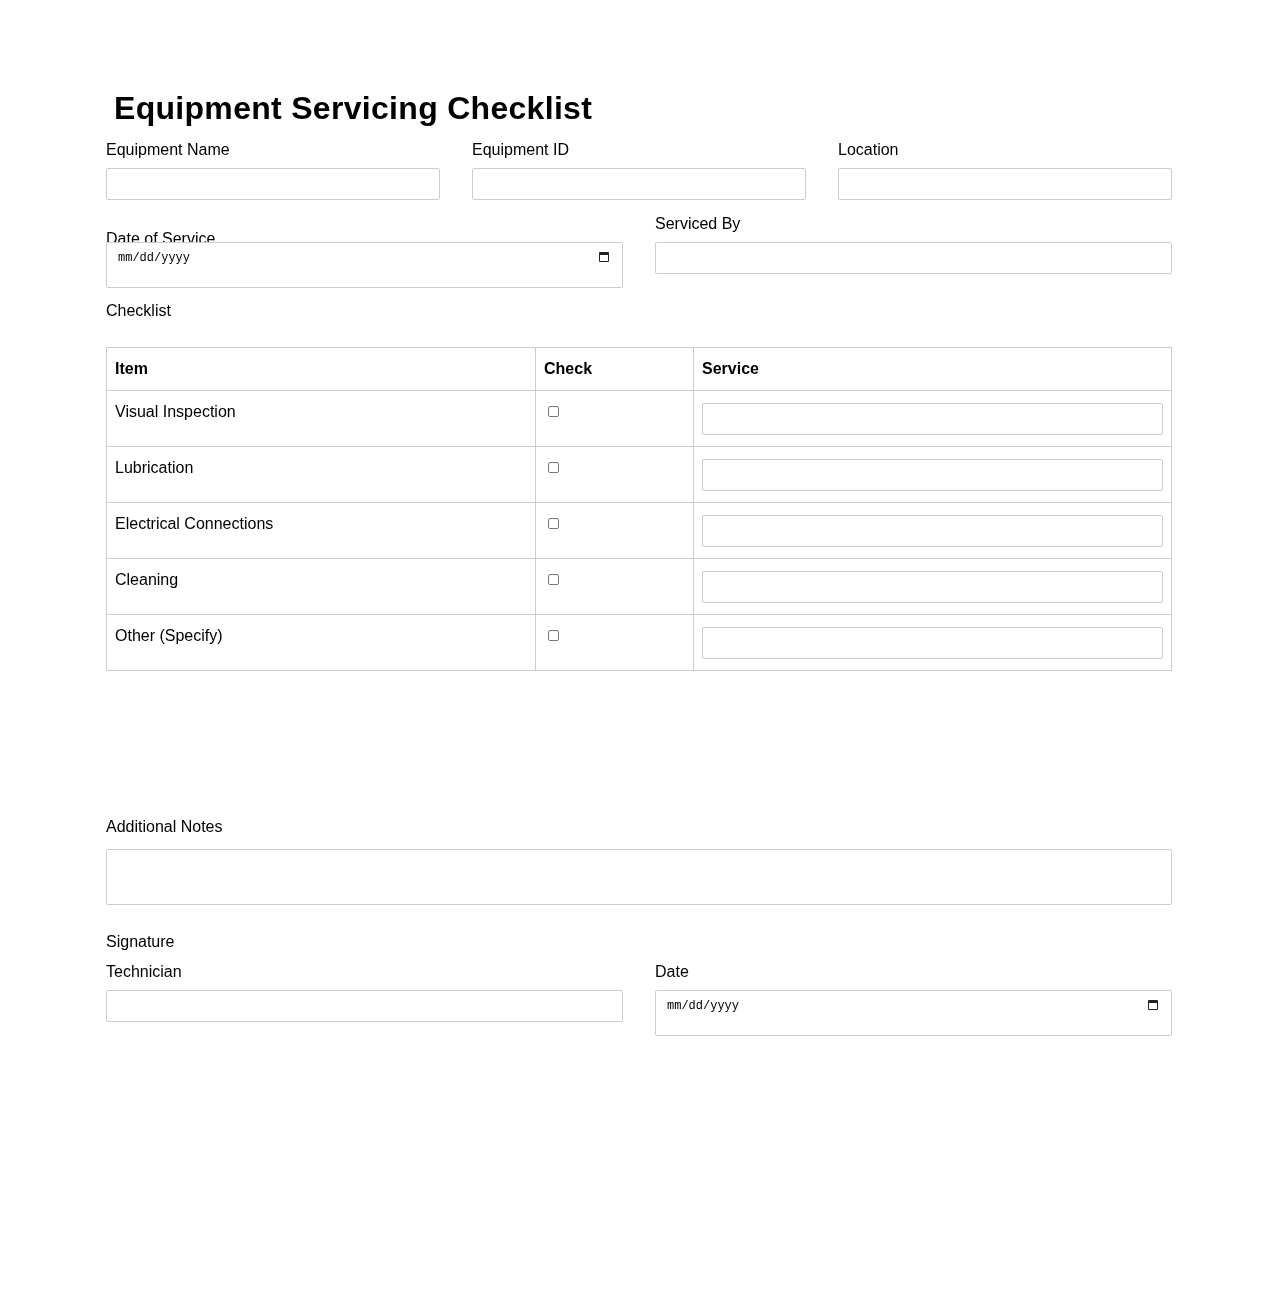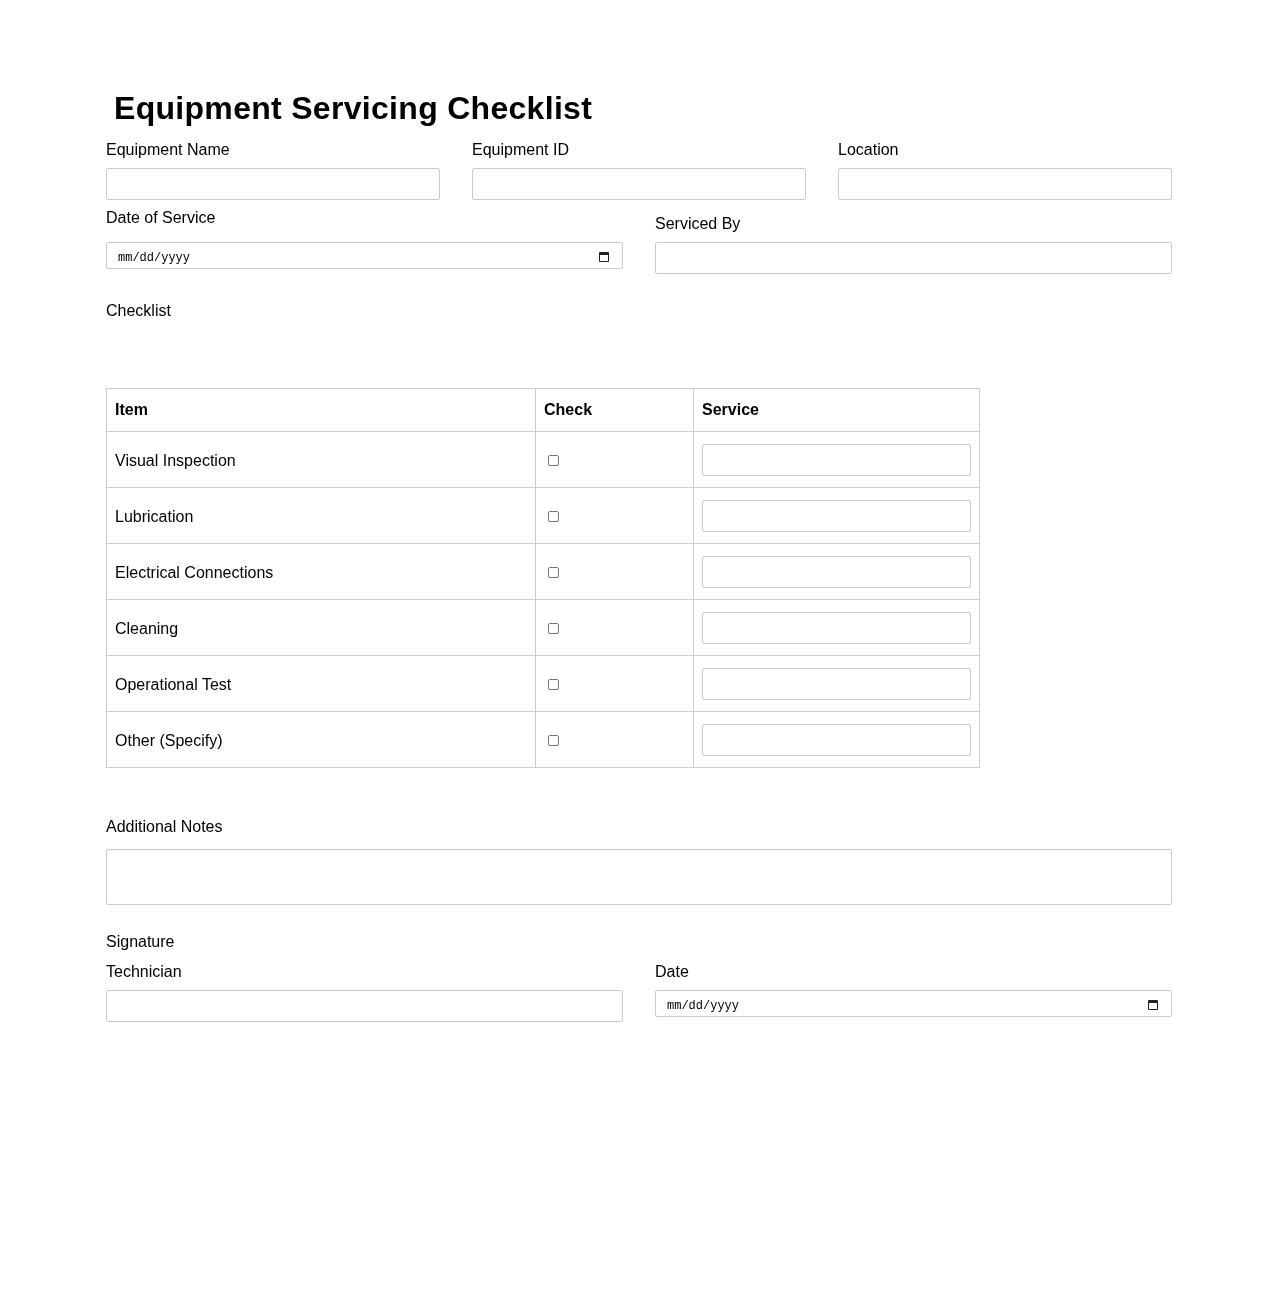--- a/index.html
+++ b/index.html
@@ -1,46 +1,46 @@
 <!DOCTYPE html>
 <html><head>
 <meta charset="utf-8">
 <style>
   html, body { margin: 0; padding: 0; background: #fff; }
   body { font-family: "Liberation Sans", sans-serif; color: #000; width: 1278px; height: 1300px; position: relative; }
   .page { position: absolute; left: 106px; top: 0; width: 1066px; }
   h1 { position: absolute; top: 82px; left: 0; margin: 8px; font-size: 32px; font-weight: bold; letter-spacing: 0.3px; white-space: nowrap; }
   .lbl { position: absolute; font-size: 16px; white-space: nowrap; }
   .inp { position: absolute; box-sizing: border-box; border: 1px solid #ccc; border-radius: 2px; background: #fff; height: 32px; }
-  .date { font-family: "Liberation Mono", monospace; font-size: 12px; padding-left: 11px; line-height: 30px; height: 27px; }
+  .date { font-family: "Liberation Mono", monospace; font-size: 12px; padding-left: 11px; line-height: 30px; height: 46px; }
   .cal { position: absolute; right: 13px; top: 9px; width: 10px; height: 10px; box-sizing: border-box; border: 1.5px solid #222; border-top-width: 3px; border-radius: 1px; }
   .sec { position: absolute; font-size: 16px; white-space: nowrap; }
-  table { position: absolute; top: 347px; left: 0; width: 874px; border-collapse: collapse; font-size: 16px; margin-top: 41px; }
+  table { position: absolute; top: 347px; left: 0; width: 1066px; border-collapse: collapse; font-size: 16px; }
   th, td { border: 1px solid #ccc; text-align: left; vertical-align: top; padding: 0 8px; }
   th { height: 42px; vertical-align: middle; font-weight: bold; }
-  td { height: 56px; padding-top: 20px; box-sizing: border-box; }
+  td { height: 56px; padding-top: 12px; box-sizing: border-box; }
   .c1 { width: 412px; } .c2 { width: 141px; }
   .cb { width: 11px; height: 11px; border: 1px solid #767676; border-radius: 2px; margin: 3px 0 0 4px; box-sizing: border-box; }
   .cmt { height: 32px; border: 1px solid #ccc; border-radius: 2px; box-sizing: border-box; margin: 0; }
   td.c3 { padding-top: 12px; }
 </style>
 </head>
 <body>
 
 <div class="page">
   <h1>Equipment Servicing Checklist</h1>
 
   <div class="lbl" style="top:141px;left:0">Equipment Name</div>
   <div class="inp" style="top:168px;left:0;width:334px"></div>
   <div class="lbl" style="top:141px;left:366px">Equipment ID</div>
   <div class="inp" style="top:168px;left:366px;width:334px"></div>
   <div class="lbl" style="top:141px;left:732px">Location</div>
   <div class="inp" style="top:168px;left:732px;width:334px"></div>
 
-  <div class="lbl" style="top:209px;left:0">Date of Service</div>
+  <div class="lbl" style="top:230px;left:0">Date of Service</div>
   <div class="inp date" style="top:242px;left:0;width:517px">
     <span>mm/dd/yyyy</span>
     <span class="cal"></span>
   </div>
   <div class="lbl" style="top:215px;left:549px">Serviced By</div>
   <div class="inp" style="top:242px;left:549px;width:517px"></div>
 
   <div class="sec" style="top:302px;left:0">Checklist</div>
 
   <table>
@@ -82,29 +82,20 @@
       <tr>
           <td>Cleaning</td>
           <td>
             <div class="cb"></div>
           </td>
           <td class="c3">
             <div class="cmt"></div>
           </td>
         </tr>
       <tr>
-          <td>Operational Test</td>
-          <td>
-            <div class="cb"></div>
-          </td>
-          <td class="c3">
-            <div class="cmt"></div>
-          </td>
-        </tr>
-      <tr>
           <td>Other (Specify)</td>
           <td>
             <div class="cb"></div>
           </td>
           <td class="c3">
             <div class="cmt"></div>
           </td>
         </tr>
     </tbody>
   </table>

